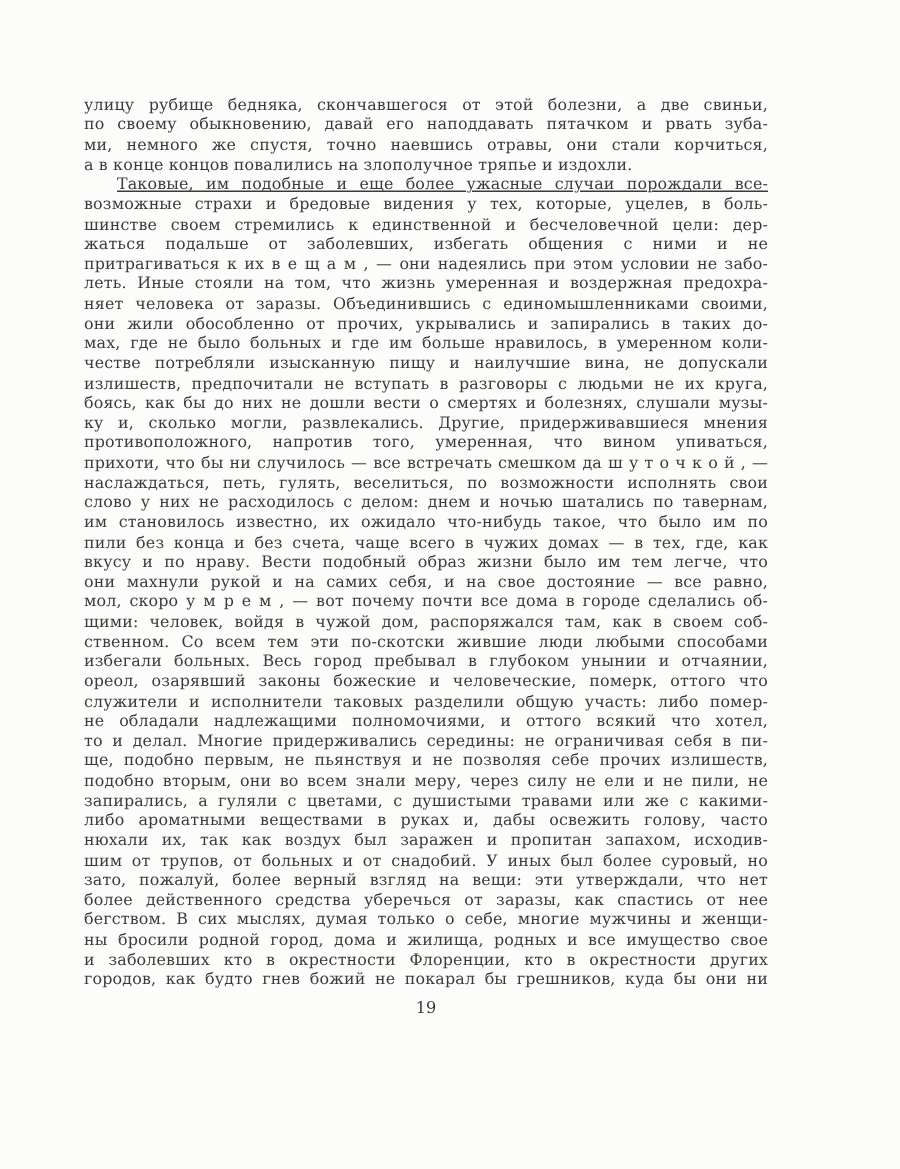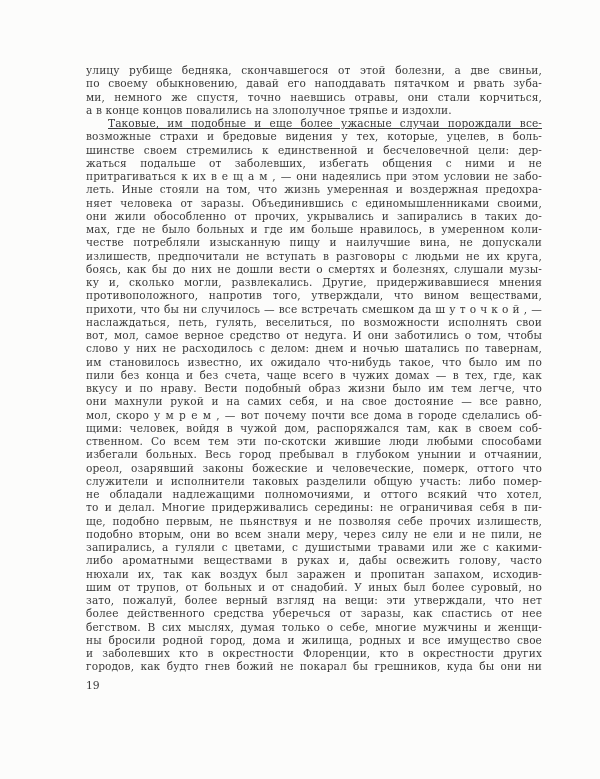--- a/index.html
+++ b/index.html
@@ -5,21 +5,21 @@
   html, body {
     margin: 0;
     padding: 0;
     width: 600px;
     height: 779px;
     background: #fcfcfb;
     overflow: hidden;
   }
   .page {
     position: absolute;
-    left: 86px;
+    left: 56px;
     top: 64px;
     width: 456px;
     font-family: "DejaVu Serif", "Liberation Serif", serif;
     color: #3a3a3a;
   }
   .line {
     font-size: 10.6px;
     line-height: 13.25px;
     text-align: justify;
     text-align-last: justify;
@@ -28,21 +28,21 @@
   }
   .line.end {
     text-align-last: left;
   }
   .line.indent {
     text-indent: 22px;
     text-decoration: underline;
   }
   .folio {
     margin-top: 5px;
-    text-align: left;
+    text-align: center;
     font-size: 10.8px;
     line-height: 13px;
     color: #3a3a3a;
   }
 </style>
 </head>
 <body>
 
 <div class="page">
   <div class="line">улицу рубище бедняка, скончавшегося от этой болезни, а две свиньи,</div>
@@ -55,24 +55,23 @@
   <div class="line">жаться подальше от заболевших, избегать общения с ними и не</div>
   <div class="line">притрагиваться к их в е щ а м , — они надеялись при этом условии не забо-</div>
   <div class="line">леть. Иные стояли на том, что жизнь умеренная и воздержная предохра-</div>
   <div class="line">няет человека от заразы. Объединившись с единомышленниками своими,</div>
   <div class="line">они жили обособленно от прочих, укрывались и запирались в таких до-</div>
   <div class="line">мах, где не было больных и где им больше нравилось, в умеренном коли-</div>
   <div class="line">честве потребляли изысканную пищу и наилучшие вина, не допускали</div>
   <div class="line">излишеств, предпочитали не вступать в разговоры с людьми не их круга,</div>
   <div class="line">боясь, как бы до них не дошли вести о смертях и болезнях, слушали музы-</div>
   <div class="line">ку и, сколько могли, развлекались. Другие, придерживавшиеся мнения</div>
-  <div class="line">противоположного, напротив того, утверждали, что вином веществами,</div>
+  <div class="line">противоположного, напротив того, умеренная, что вином упиваться,</div>
   <div class="line">прихоти, что бы ни случилось — все встречать смешком да ш у т о ч к о й , —</div>
   <div class="line">наслаждаться, петь, гулять, веселиться, по возможности исполнять свои</div>
-  <div class="line">вот, мол, самое верное средство от недуга. И они заботились о том, чтобы</div>
   <div class="line">слово у них не расходилось с делом: днем и ночью шатались по тавернам,</div>
   <div class="line">им становилось известно, их ожидало что-нибудь такое, что было им по</div>
   <div class="line">пили без конца и без счета, чаще всего в чужих домах — в тех, где, как</div>
   <div class="line">вкусу и по нраву. Вести подобный образ жизни было им тем легче, что</div>
   <div class="line">они махнули рукой и на самих себя, и на свое достояние — все равно,</div>
   <div class="line">мол, скоро у м р е м , — вот почему почти все дома в городе сделались об-</div>
   <div class="line">щими: человек, войдя в чужой дом, распоряжался там, как в своем соб-</div>
   <div class="line">ственном. Со всем тем эти по-скотски жившие люди любыми способами</div>
   <div class="line">избегали больных. Весь город пребывал в глубоком унынии и отчаянии,</div>
   <div class="line">ореол, озарявший законы божеские и человеческие, померк, оттого что</div>

